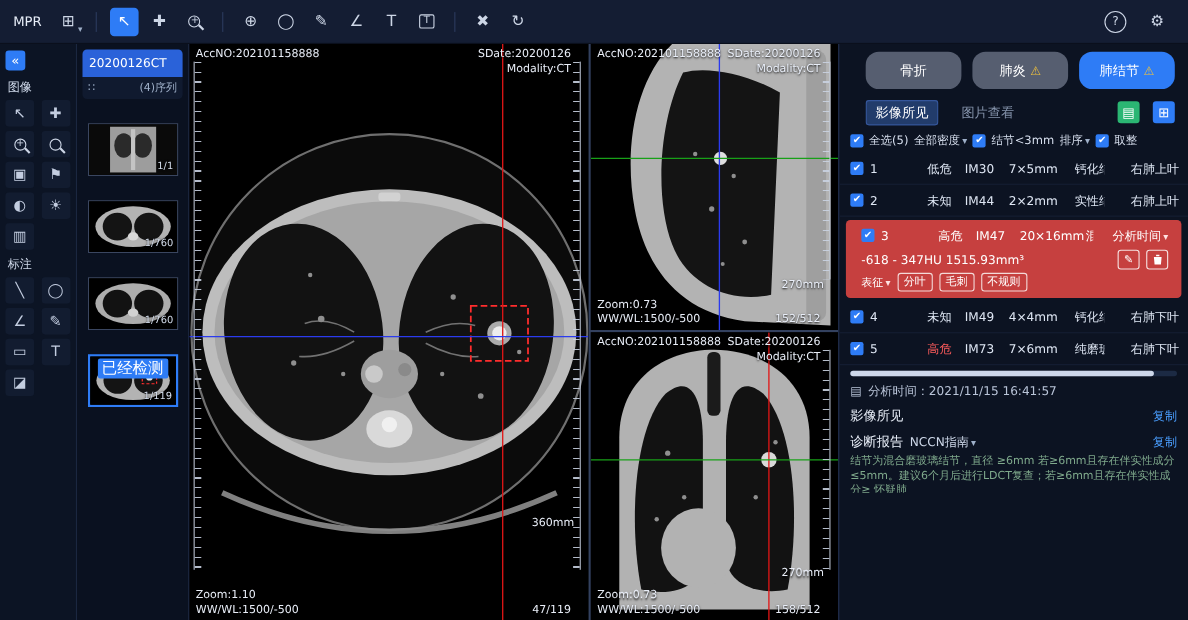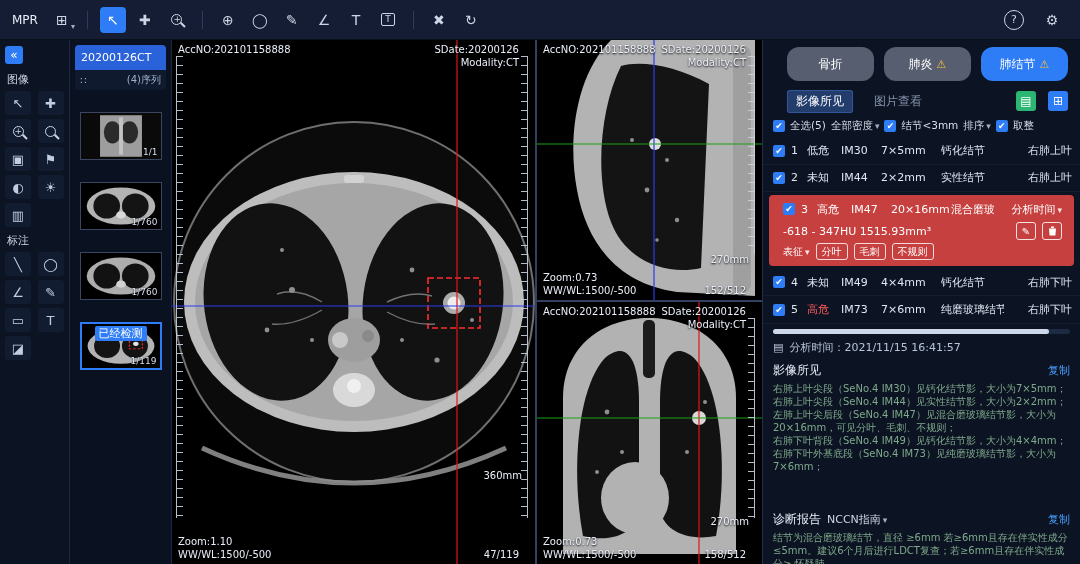--- a/index.html
+++ b/index.html
@@ -32,21 +32,21 @@
   .rbtn{width:26px;height:24px;border-radius:3px;display:flex;align-items:center;justify-content:center;color:#c3cde0;font-size:13px;background:#121c30;}
 
   
   .series{position:absolute;top:40px;left:70px;bottom:0;width:102px;background:#0a1120;border-right:1px solid #1b2740;box-sizing:border-box;z-index:20;}
   .study-head{margin:5px 5px 0 5px;background:#2a62d9;border-radius:4px 4px 0 0;padding:6px 6px;font-size:11px;color:#fff;white-space:nowrap;}
   .study-sub{margin:0 5px;display:flex;align-items:center;justify-content:space-between;background:#101a2f;padding:3px 5px;font-size:10px;color:#9fb0c9;border-radius:0 0 4px 4px;}
   .thumb{width:82px;height:48px;margin:22px auto 0 auto;position:relative;background:#000;border:1px solid #3a4660;box-sizing:border-box;}
   .thumb.selected{border:2px solid #2e7cf6;}
   .thumb svg{position:absolute;inset:0;width:100%;height:100%;}
   .thumb .idx{position:absolute;right:3px;bottom:2px;font-size:9px;color:#d6dfee;text-shadow:0 0 2px #000;}
-  .thumb .badge{position:absolute;top:2px;left:50%;transform:translateX(-50%);background:#2e7cf6;color:#fff;font-size:11px;padding:0 4px;border-radius:2px;white-space:nowrap;}
+  .thumb .badge{position:absolute;top:2px;left:50%;transform:translateX(-50%);background:#2e7cf6;color:#fff;font-size:14px;padding:0 4px;border-radius:2px;white-space:nowrap;}
 
   
   .views{position:absolute;top:40px;left:172px;right:318px;bottom:0;background:#33415f;}
   .vp{position:absolute;background:#000;overflow:hidden;}
   .vp-axial{left:0;top:0;bottom:0;width:363px;}
   .vp-sag{left:365px;top:0;height:260px;right:0;}
   .vp-cor{left:365px;top:262px;bottom:0;right:0;}
   .vp svg{position:absolute;inset:0;width:100%;height:100%;}
   .ov{position:absolute;font-size:10px;color:#e9eef8;text-shadow:0 1px 2px #000;line-height:13px;z-index:5;}
   .ov.tl{left:6px;top:3px;}
@@ -68,21 +68,21 @@
   .tab.active{background:#223c6b;color:#fff;box-shadow:0 0 0 1px #35569b inset;}
   .sq{width:20px;height:20px;border-radius:3px;display:flex;align-items:center;justify-content:center;color:#fff;font-size:12px;}
   .sq.green{background:#2bb673;margin-left:auto;}
   .sq.blue{background:#2e7cf6;}
   .filters{display:flex;align-items:center;gap:5px;padding:2px 8px 4px 10px;font-size:10.5px;color:#d7dfee;white-space:nowrap;}
   .cb{width:12px;height:12px;background:#2e7cf6;border-radius:2px;color:#fff;font-size:9px;display:inline-flex;align-items:center;justify-content:center;flex:none;}
   .caret{font-size:9px;color:#9fb0c9;margin-left:2px;}
   .nsel .caret{color:#ffe2e2;}
   .nrow{display:flex;align-items:center;height:28px;padding:0 8px 0 10px;gap:6px;border-bottom:1px solid #141e33;font-size:11px;color:#dfe7f4;white-space:nowrap;}
   .col-no{width:10px;}
-  .col-risk{width:28px;}
+  .col-risk{width:28px;margin-left:36px;}
   .col-im{width:34px;}
   .col-size{width:54px;}
   .col-type{flex:1;overflow:hidden;}
   .col-loc{width:62px;text-align:right;}
   .risk-high{color:#ff5c5c;}
   .nsel{background:#c6403f;border-radius:4px;margin:3px 6px;padding:2px 4px;}
   .nsel .nrow{border-bottom:none;height:24px;color:#fff;}
   .nsel .risk-high{color:#fff;}
   .nsel-line2{display:flex;align-items:center;gap:6px;padding:1px 8px 3px 10px;color:#fff;font-size:11px;}
   .mini-btn{width:18px;height:16px;border:1px solid rgba(255,255,255,.85);border-radius:3px;display:flex;align-items:center;justify-content:center;font-size:10px;color:#fff;flex:none;}
@@ -520,25 +520,20 @@
 
     <div class="analysis" data-interactable="false">
       <span data-interactable="false">▤</span>
       <span data-interactable="false">分析时间：2021/11/15 16:41:57</span>
     </div>
 
     <div class="sec-head" data-interactable="false">
       <span data-interactable="false">影像所见</span>
       <span class="copy-link" data-interactable="true">复制</span>
     </div>
-    <div class="sec-body findings-body" data-interactable="false">右肺上叶尖段（SeNo.4 IM30）见钙化结节影，大小为7×5mm；
-右肺上叶尖段（SeNo.4 IM44）见实性结节影，大小为2×2mm；
-左肺上叶尖后段（SeNo.4 IM47）见混合磨玻璃结节影，大小为20×16mm，可见分叶、毛刺、不规则；
-右肺下叶背段（SeNo.4 IM49）见钙化结节影，大小为4×4mm；
-右肺下叶外基底段（SeNo.4 IM73）见纯磨玻璃结节影，大小为7×6mm；</div>
 
     <div class="sec-head" data-interactable="false">
       <span data-interactable="false">诊断报告</span>
       <span class="guide" data-interactable="true"><span data-interactable="false">NCCN指南</span><span class="caret" data-interactable="false">▾</span></span>
       <span class="copy-link" data-interactable="true">复制</span>
     </div>
     <div class="sec-body report-body" data-interactable="false">结节为混合磨玻璃结节，直径 ≥6mm 若≥6mm且存在伴实性成分≤5mm。建议6个月后进行LDCT复查；若≥6mm且存在伴实性成分≥ 怀疑肺</div>
   </aside>
 
 

